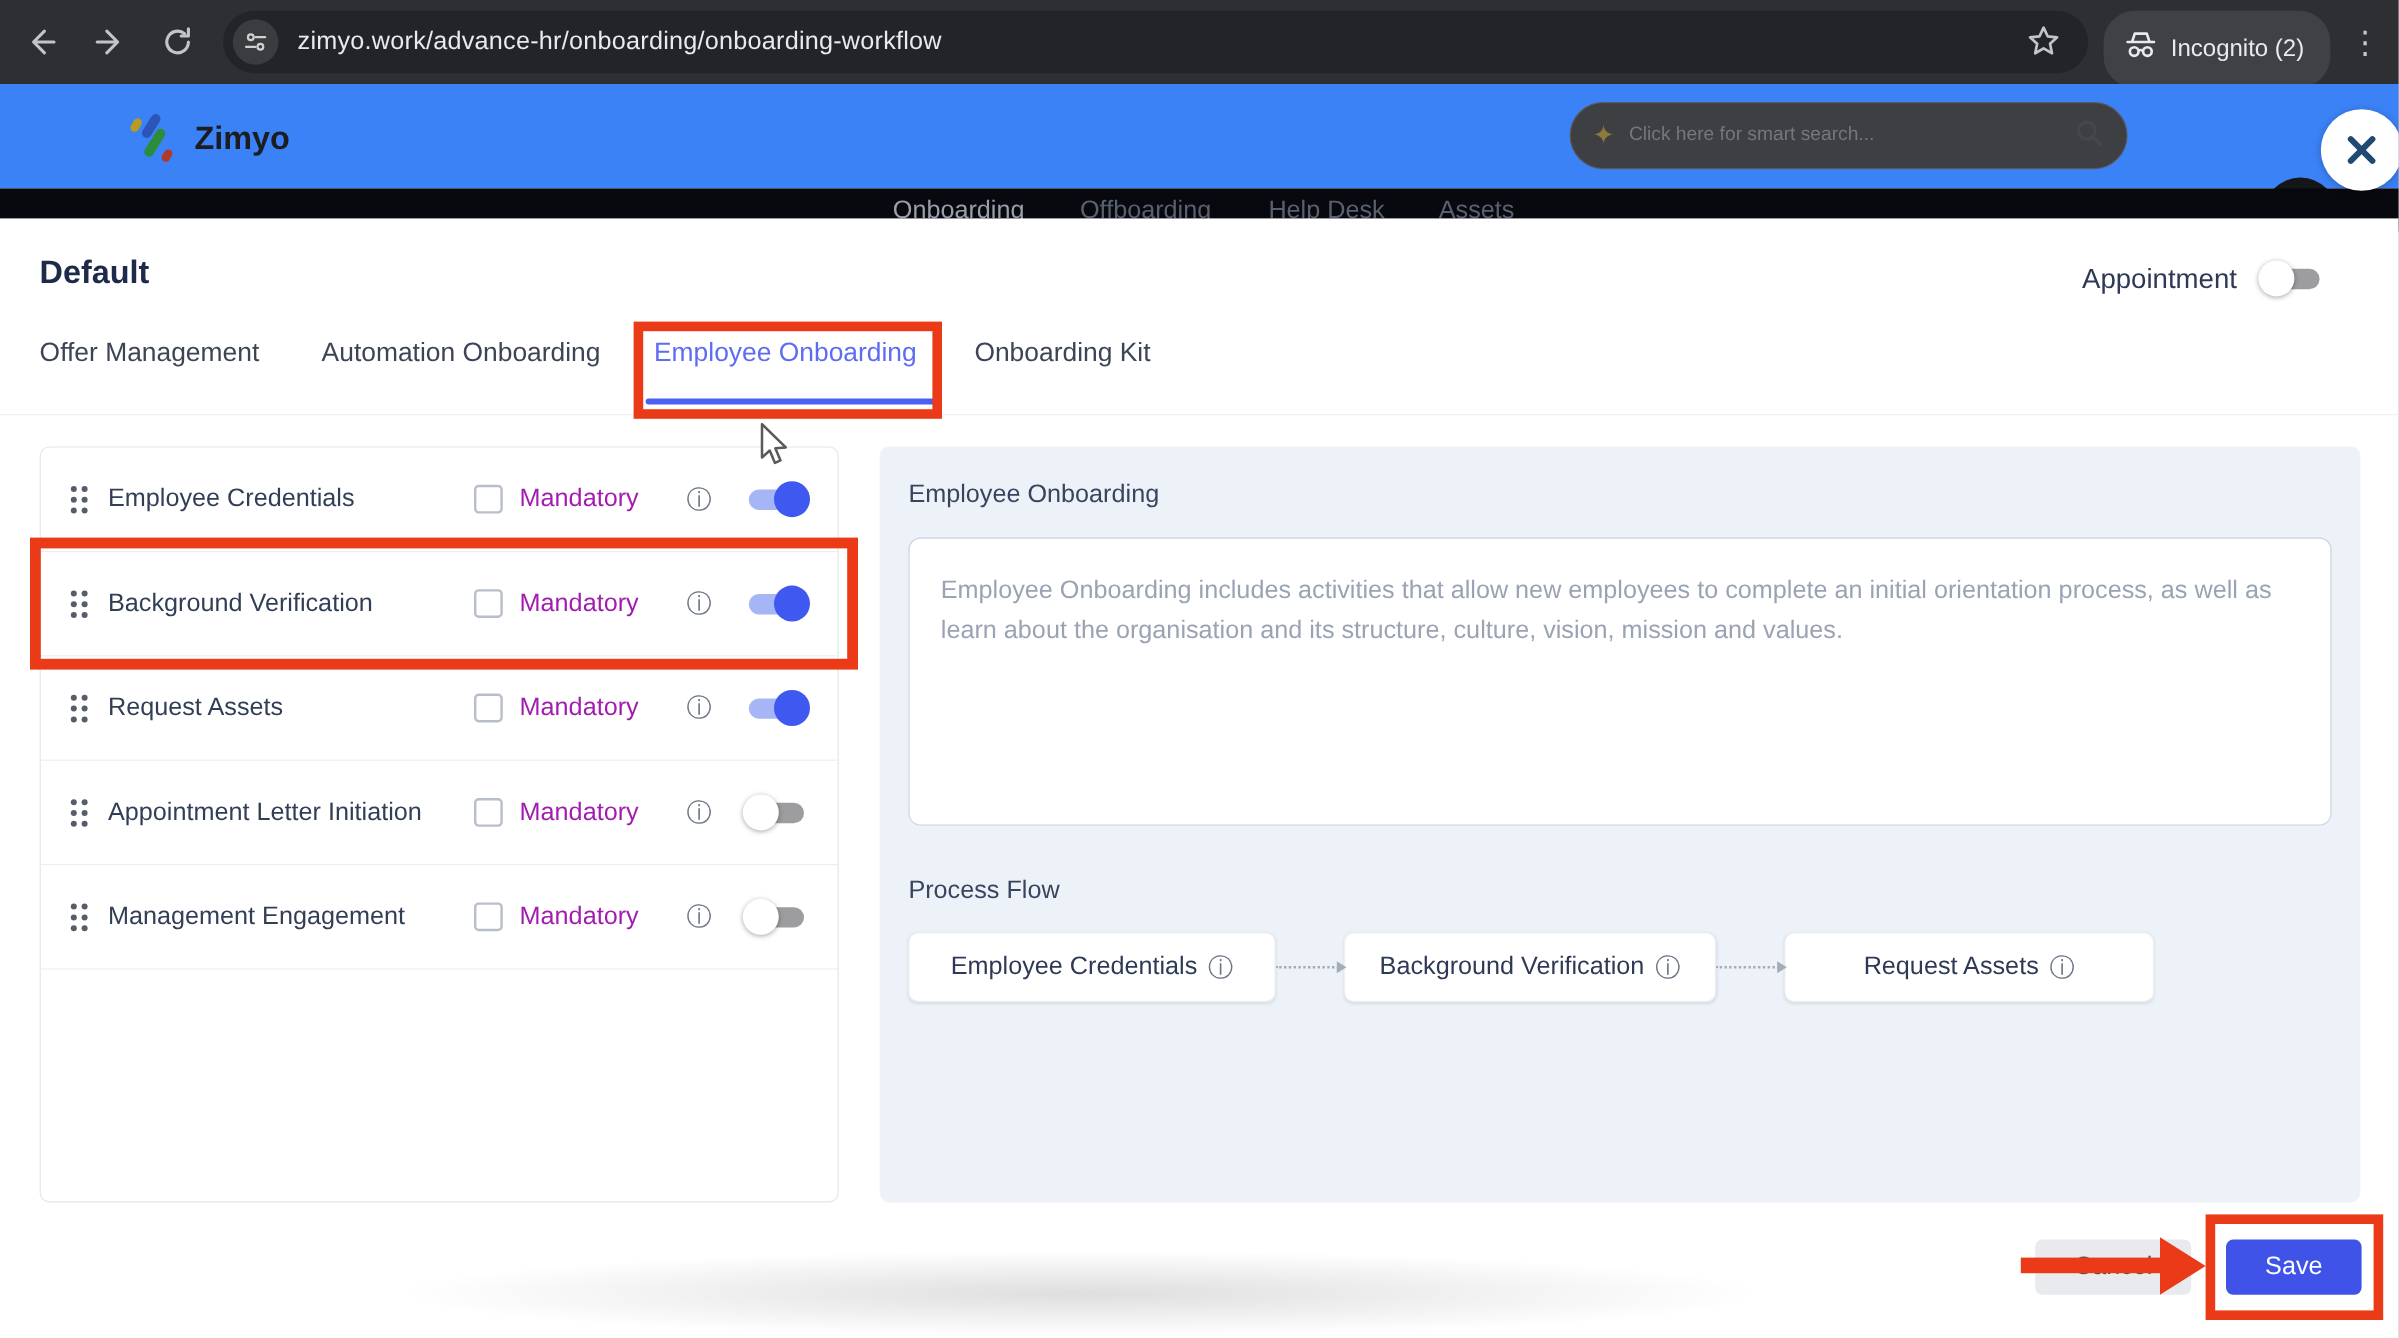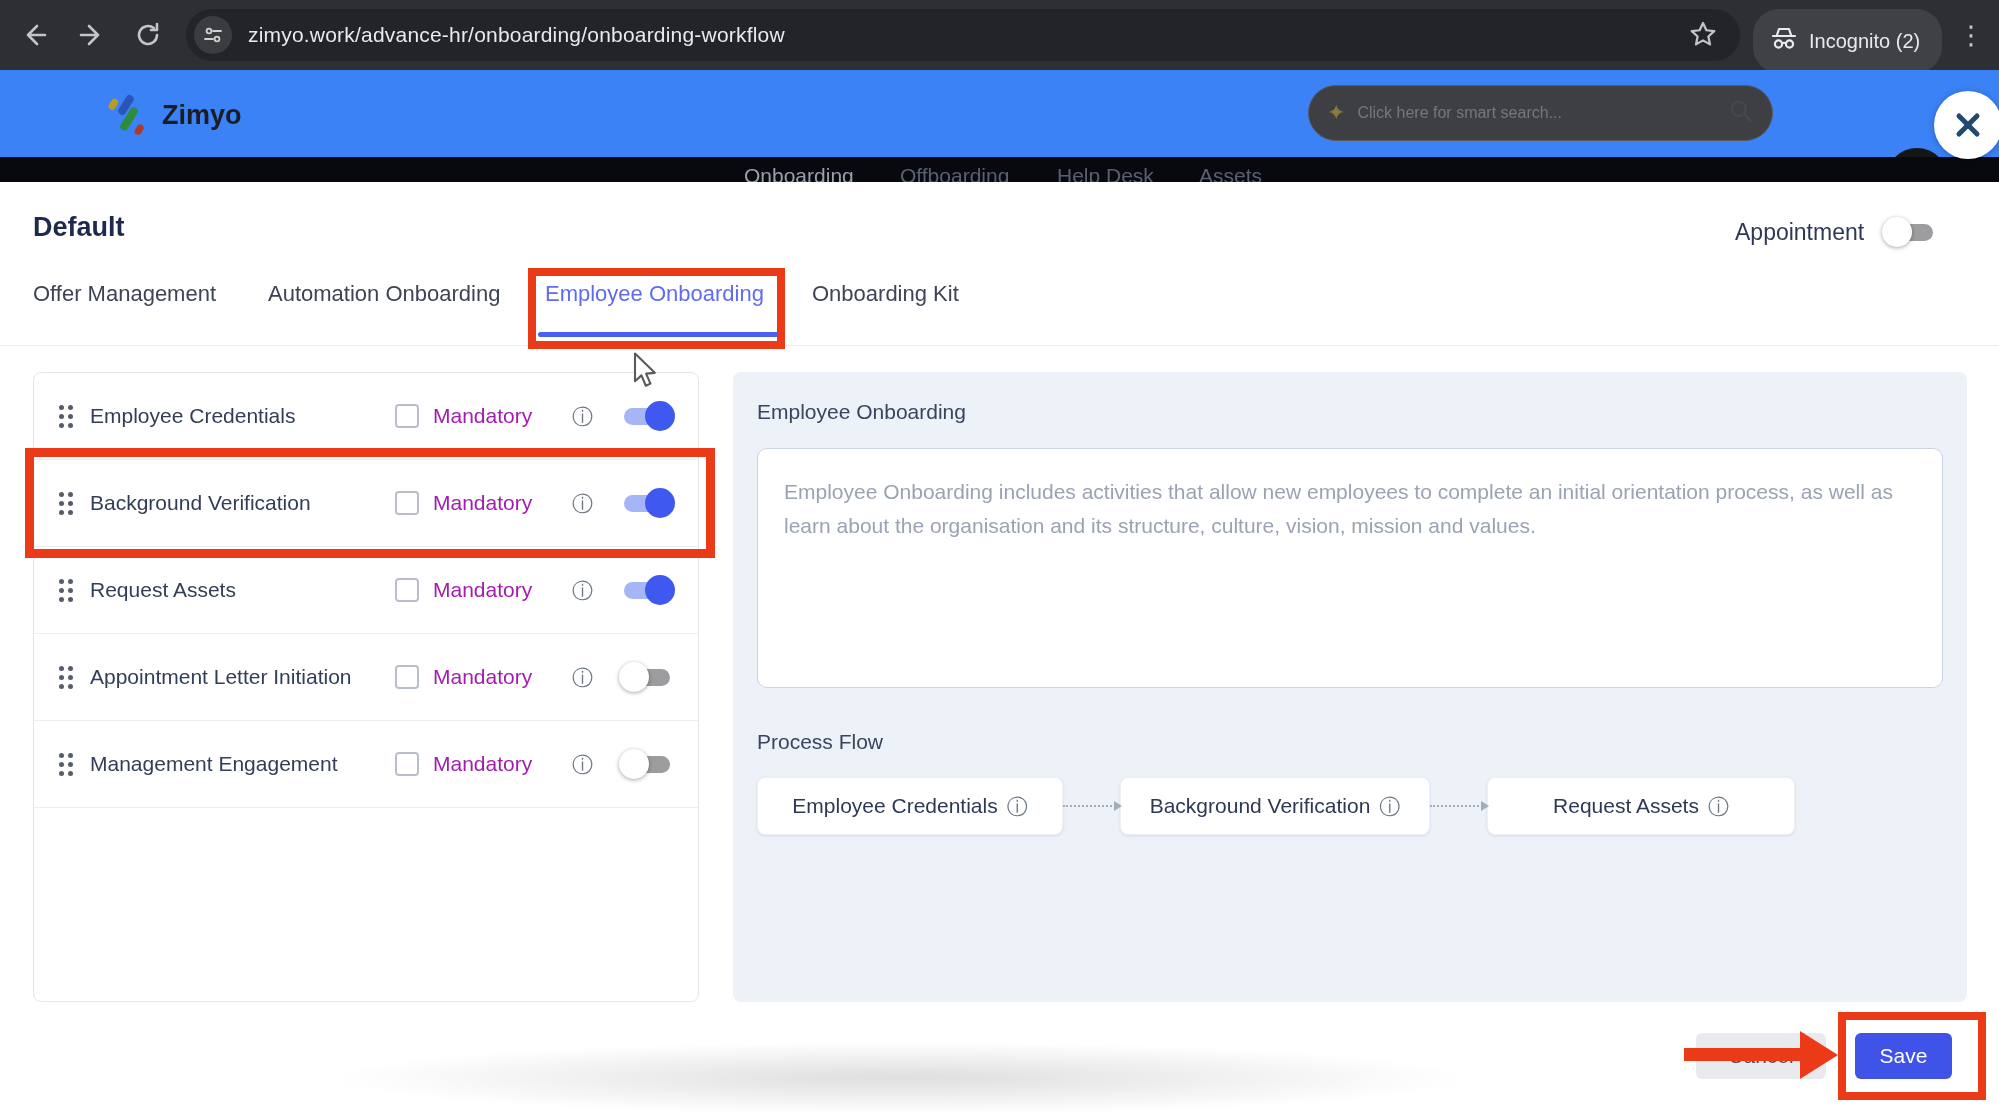--- a/index.html
+++ b/index.html
@@ -77,21 +77,21 @@
   .desc-box { position:absolute; left:24px; top:76px; width:1186px; height:240px; background:#fff; border:1px solid #ccd4df; border-radius:10px; padding:26px 26px; font-size:21px; line-height:34px; color:#3a4660; resize:none; outline:none; font-family:"Liberation Sans", sans-serif; }
   .desc-box::placeholder { color:#9aa3b3; }
   .pf-label { position:absolute; left:24px; top:358px; font-size:21px; color:#39455e; }
   .flow { position:absolute; left:24px; top:405px; display:flex; align-items:center; }
   .flow-card { height:58px; background:#fff; border:1px solid #eef0f4; border-radius:8px; box-shadow:0 1px 3px rgba(16,24,40,.10); display:flex; align-items:center; justify-content:center; gap:9px; font-size:21px; color:#2e3a55; }
   .flow-arrow { position:relative; width:57px; height:0; border-top:2px dotted #a6acb6; }
   .flow-arrow::after { content:""; position:absolute; right:-2px; top:-6px; border-left:8px solid #a6acb6; border-top:5px solid transparent; border-bottom:5px solid transparent; }
 
   
   .btn-cancel { position:absolute; left:1696px; top:1033px; width:130px; height:46px; background:#e9eaee; border:none; border-radius:6px; font-size:21px; color:#4a505a; font-family:"Liberation Sans", sans-serif; }
-  .btn-save { position:absolute; left:1855px; top:1033px; width:97px; height:46px; background:#4053e8; border:none; border-radius:6px; font-size:21px; color:#fff; font-family:"Liberation Sans", sans-serif; }
+  .btn-save { position:absolute; left:1855px; top:1033px; width:113px; height:46px; background:#4053e8; border:none; border-radius:6px; font-size:21px; color:#fff; font-family:"Liberation Sans", sans-serif; }
   .bottom-shadow { position:absolute; left:330px; top:1042px; width:1140px; height:72px; background:radial-gradient(closest-side, rgba(0,0,0,.13), transparent); }
 
   .cursor { position:absolute; left:628px; top:352px; z-index:50; }
 </style>
 </head>
 <body>
 
 <div id="screen">
 
   <div class="browser-bar">

